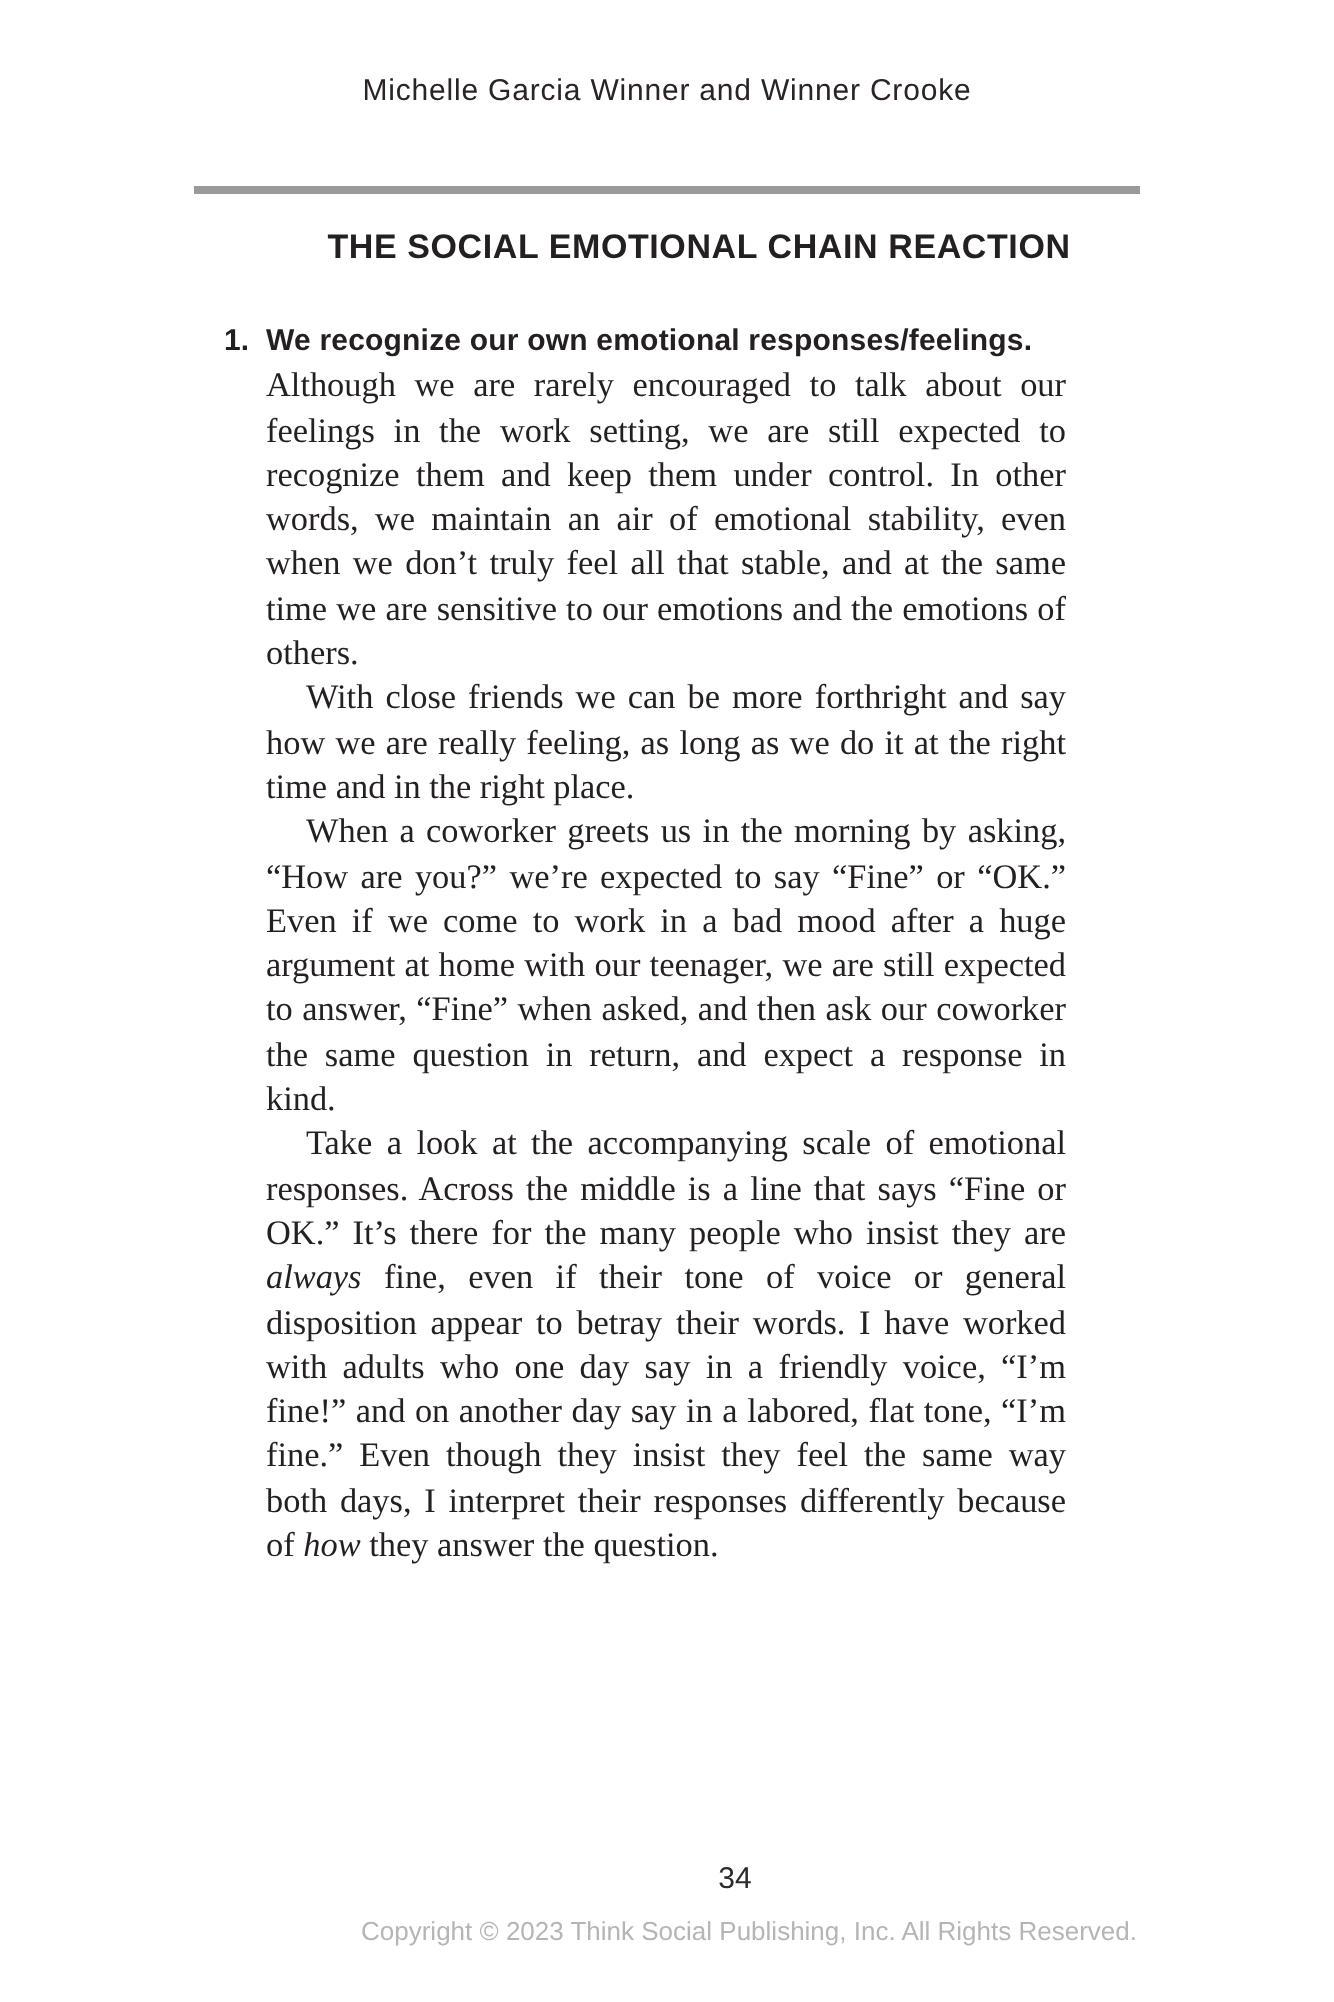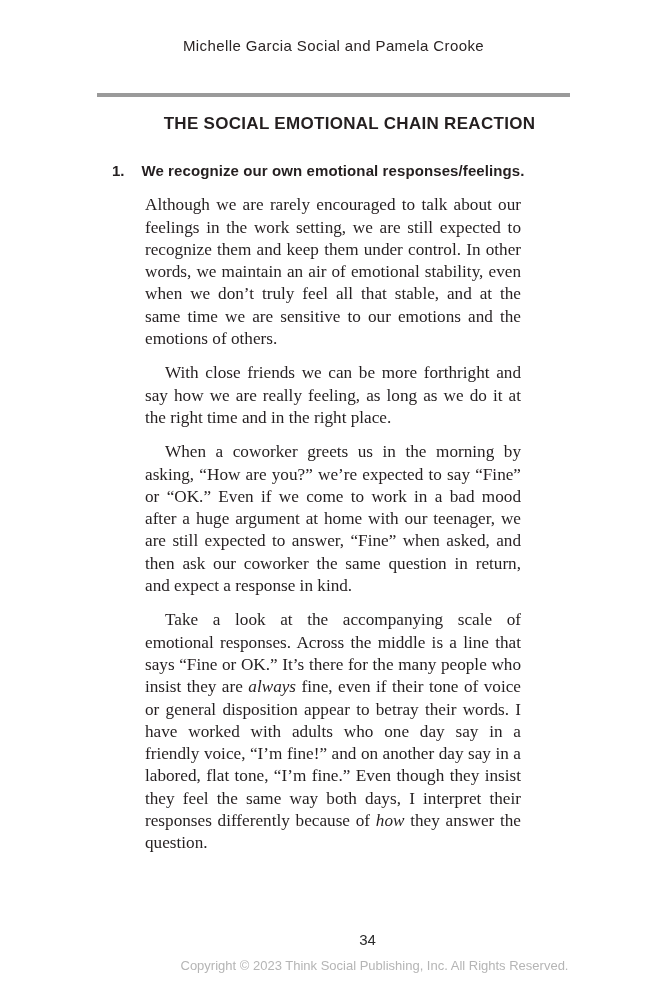--- a/index.html
+++ b/index.html
@@ -60,23 +60,23 @@
     line-height: 22.3px;
     text-align: justify;
   }
   .list-heading {
     display: block;
     font-family: "Liberation Sans", sans-serif;
     font-weight: bold;
     font-size: 15px;
     line-height: 22.3px;
     letter-spacing: 0.1px;
-    text-align: center;
+    text-align: left;
   }
-  .list-content p { margin: 12px; }
+  .list-content p { margin: 0; }
   .list-content p.indent { text-indent: 20px; }
   .page-number {
     position: absolute;
     top: 931px; left: 0; width: 100%;
     text-align: center;
     font-family: "Liberation Sans", sans-serif;
     font-size: 15px;
     color: #2b2b2b;
     margin-left: 34px;
   }
@@ -88,21 +88,21 @@
     font-size: 13px;
     color: #b5b5b5;
     padding-left: 41px;
   }
 </style>
 </head>
 <body>
 
 <div class="page">
 
-  <div class="running-header">Michelle Garcia Social and Pamela Crooke</div>
+  <div class="running-header">Michelle Garcia Winner and Winner Crooke</div>
 
   <div class="divider-rule"></div>
 
   <h1 class="section-title">THE SOCIAL EMOTIONAL CHAIN REACTION</h1>
 
   <div class="list">
     <div class="list-number">1.</div>
     <div class="list-content">
       <span class="list-heading">We recognize our own emotional responses/feelings.</span>
       <div>

